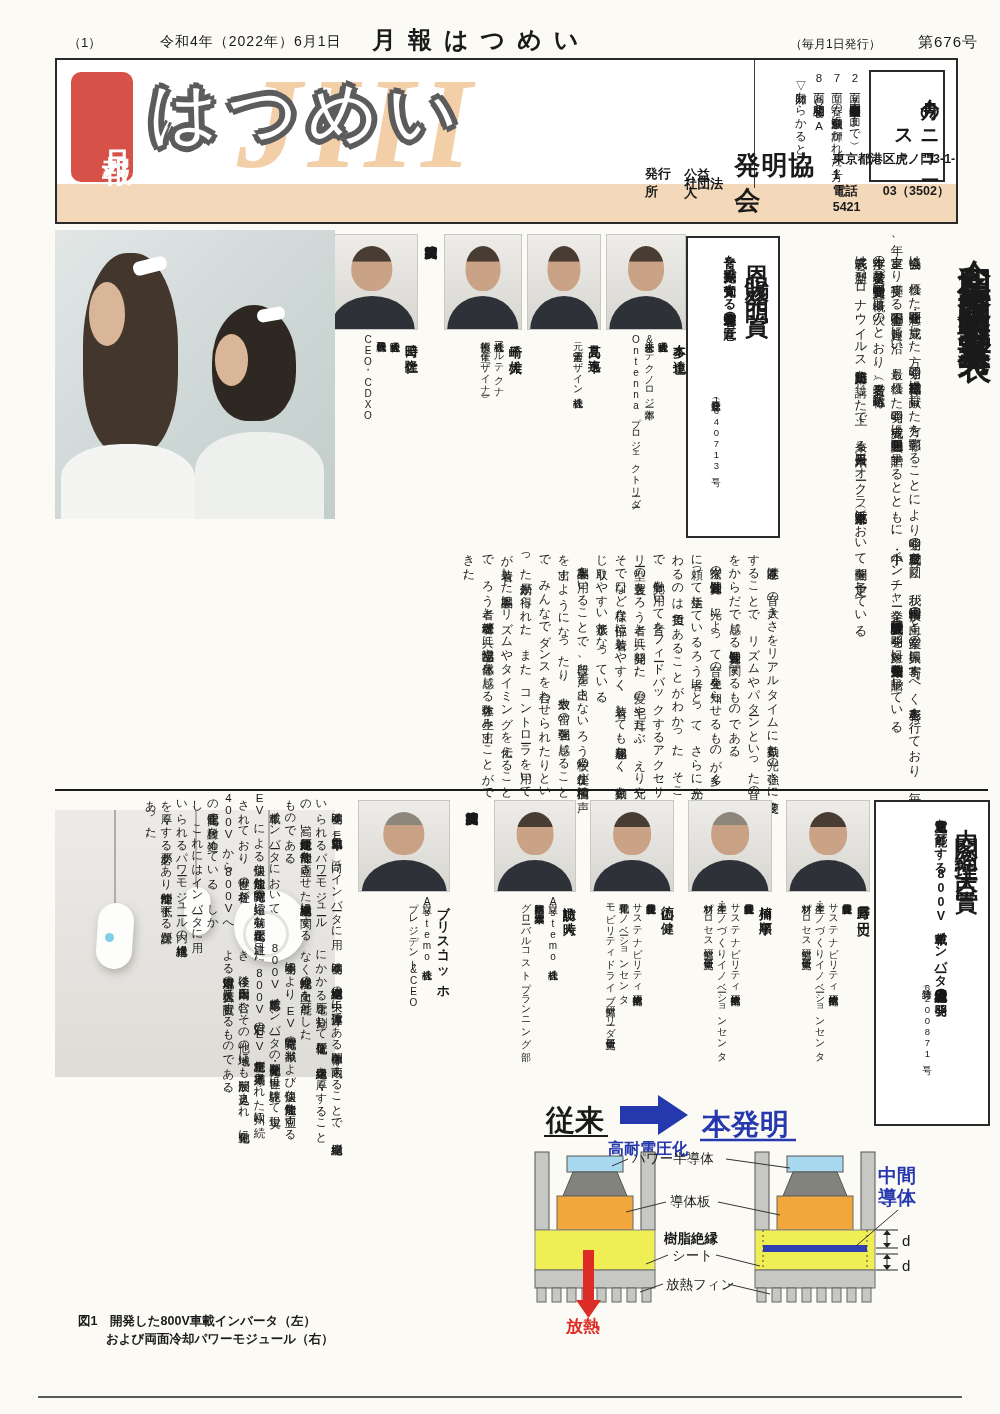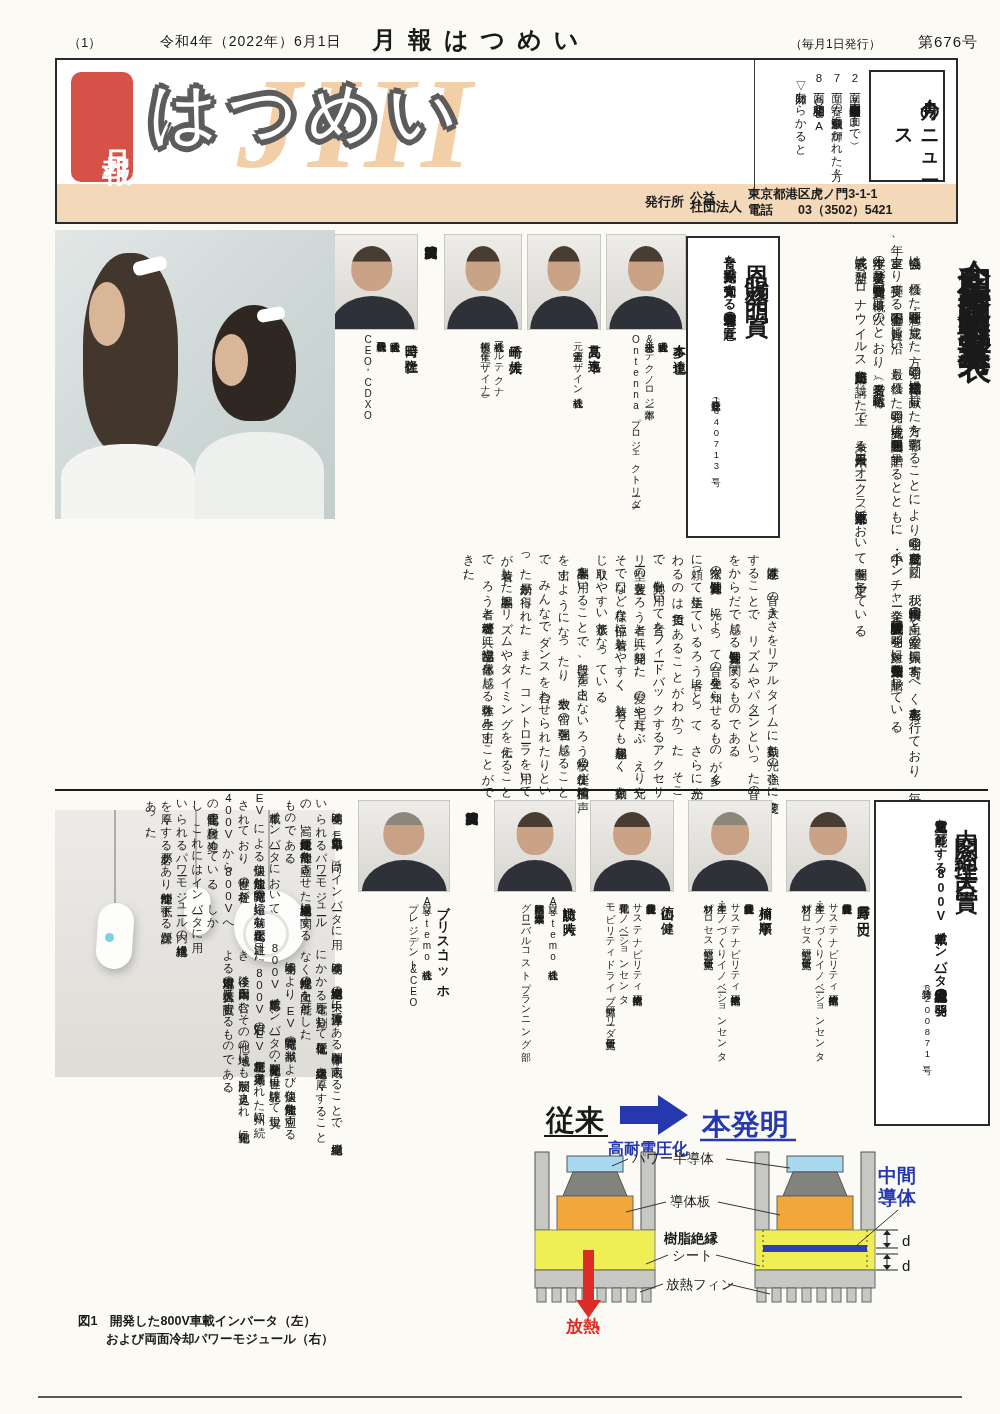--- a/index.html
+++ b/index.html
@@ -91,20 +91,21 @@
       <div>8面▽発明相談Q&amp;A</div>
       <div>▽知財あらかると</div>
     </div>
 
     <div class="abs pub" style="left:588px;bottom:4px;">
       <span style="font-size:13px;font-weight:600;">発行所</span>
       <span class="small2">
         <span style="display:block;">公益</span>
         <span style="display:block;">社団法人</span>
       </span>
+      <span class="org">発明協会</span>
       <span class="addr">
         <span style="display:block;">東京都港区虎ノ門3-1-1</span>
         <span style="display:block;">電話　　03（3502）5421</span>
       </span>
     </div>
   </div>
 
   <div class="abs headline v" style="left:926px;top:232px;width:66px;height:560px;">令和四年度全国発明表彰受賞者発表</div>
 
   <div class="abs lead v" style="left:778px;top:234px;width:146px;height:552px;">

